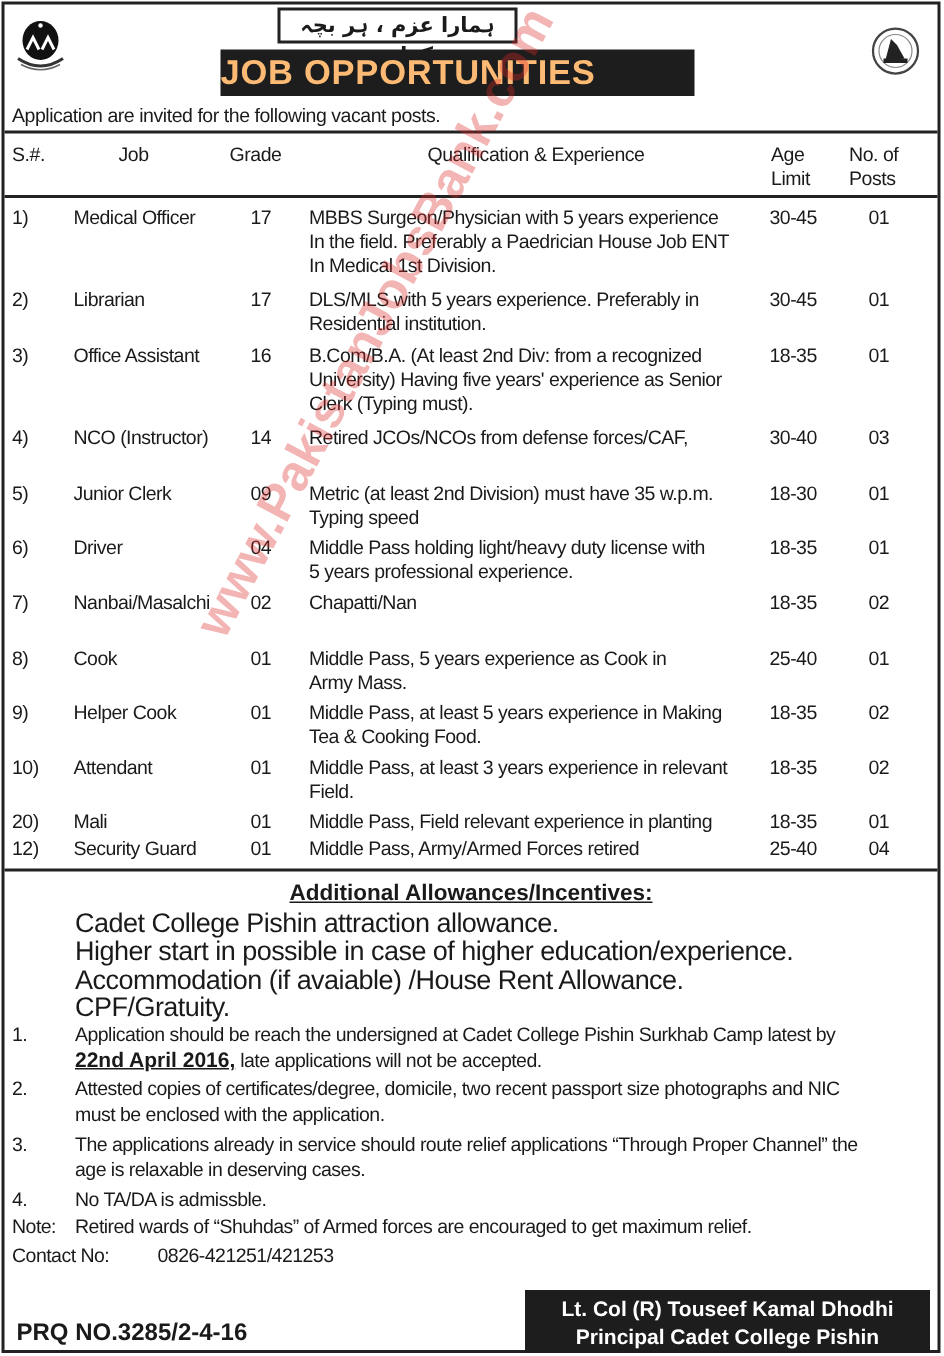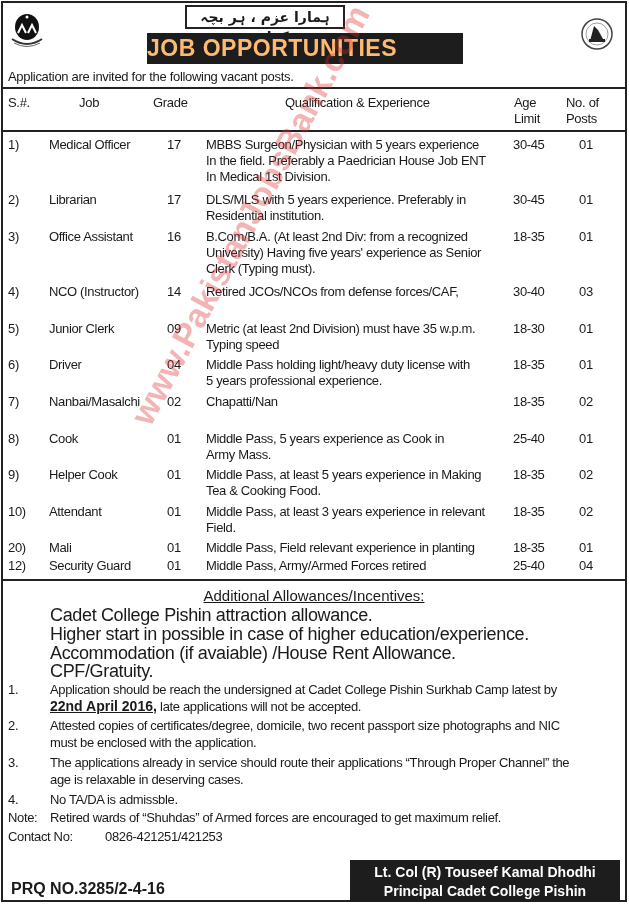--- a/index.html
+++ b/index.html
@@ -25,21 +25,21 @@
     .row { position: absolute; left: 0; width: 622px; font-size: 13px; line-height: 16px; letter-spacing: -0.35px; }
     .row span { position: absolute; top: 0; }
     .c-sn { left: 5px; }
     .c-job { left: 46px; }
     .c-grade { left: 164px; }
     .c-qual { left: 203px; width: 300px; }
     .c-age { left: 510px; }
     .c-posts { left: 576px; }
 
     
-    .allow-title { position: absolute; left: 0; top: 584px; width: 622px; text-align: center; font-size: 15px; font-weight: normal; text-decoration: underline; }
+    .allow-title { position: absolute; left: 0; top: 584px; width: 622px; text-align: center; font-size: 15px; font-weight: bold; text-decoration: underline; }
     .allow-item { position: absolute; left: 47px; font-size: 18px; letter-spacing: -0.35px; line-height: 16px; }
 
     .note { position: absolute; font-size: 13px; line-height: 17px; letter-spacing: -0.35px; }
     .note-num { position: absolute; left: 5px; }
     .note-text { position: absolute; left: 47px; width: 572px; }
     .deadline { font-weight: bold; font-size: 14px; text-decoration: underline; letter-spacing: 0; }
 
     .sign-box { position: absolute; left: 347px; top: 857px; width: 270px; height: 42px; background: #1d1d1d; color: #fff;
       font-weight: bold; font-size: 14px; text-align: center; line-height: 19px; padding-top: 3px; }
     .prq { position: absolute; left: 8px; top: 877px; font-size: 16px; font-weight: bold; }
@@ -247,21 +247,21 @@
   <div class="note" style="top:714px;left:0;width:622px;">
     <span class="note-num">2.</span>
     <span class="note-text">
       <div>Attested copies of certificates/degree, domicile, two recent passport size photographs and NIC</div>
       <div>must be enclosed with the application.</div>
     </span>
   </div>
   <div class="note" style="top:751px;left:0;width:622px;">
     <span class="note-num">3.</span>
     <span class="note-text">
-      <div>The applications already in service should route their applications “Through Proper Channel” the</div>
+      <div>The applications already in service should route relief applications “Through Proper Channel” the</div>
       <div>age is relaxable in deserving cases.</div>
     </span>
   </div>
   <div class="note" style="top:788px;left:0;width:622px;">
     <span class="note-num">4.</span>
     <span class="note-text">No TA/DA is admissble.</span>
   </div>
 
   <div class="note" style="top:806px;left:5px;">Note:</div>
   <div class="note" style="top:806px;left:47px;text-align:right;">Retired wards of “Shuhdas” of Armed forces are encouraged to get maximum relief.</div>

